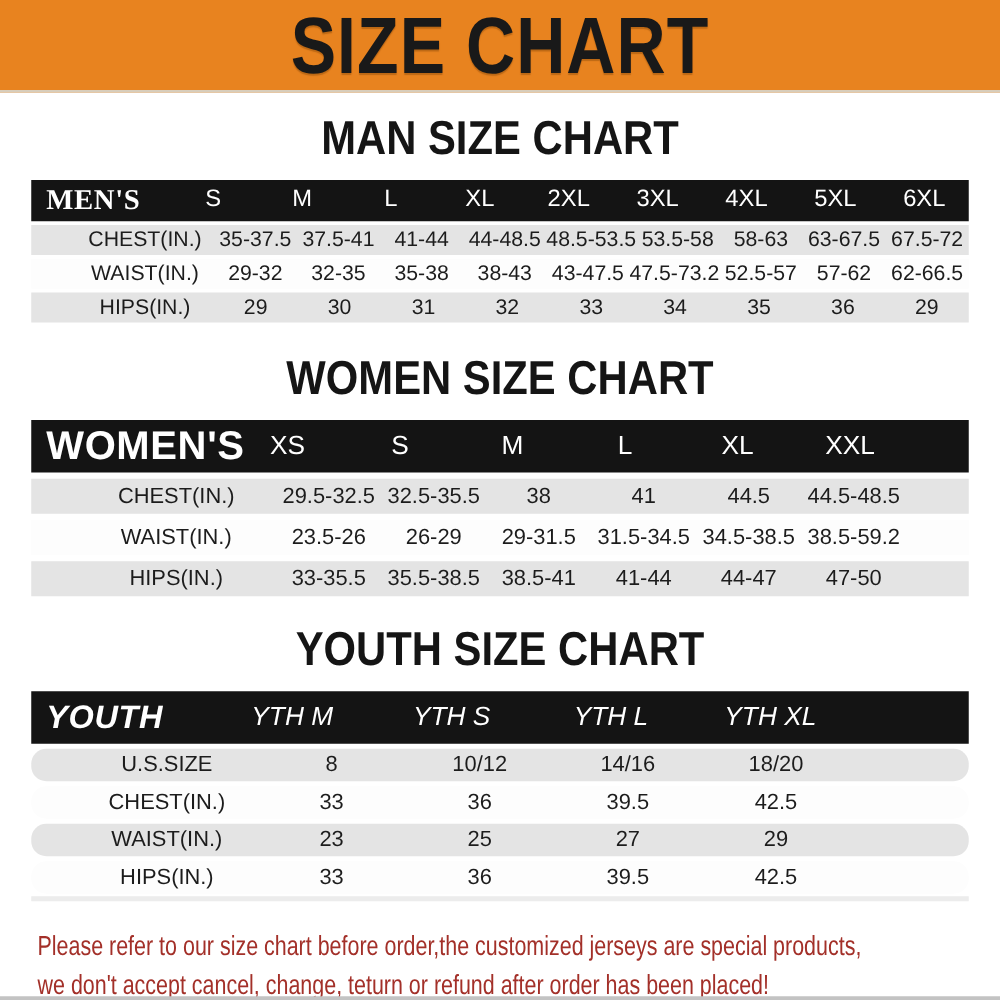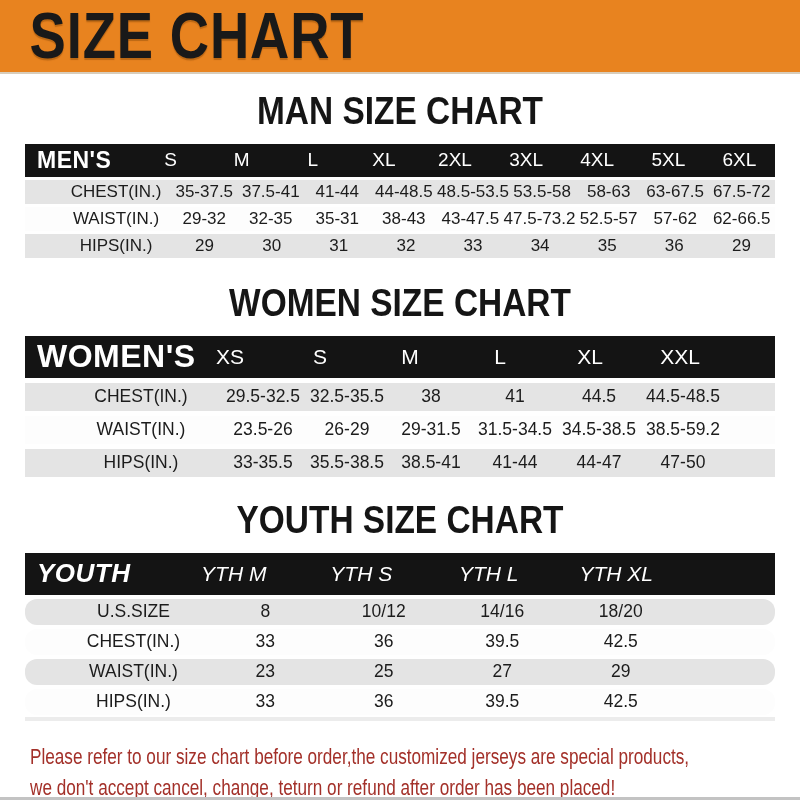--- a/index.html
+++ b/index.html
@@ -4,21 +4,21 @@
 <style>
   html,body{margin:0;padding:0;}
   body{
     width:800px;height:800px;position:relative;overflow:hidden;
     background:#ffffff;font-family:"Liberation Sans",sans-serif;
     -webkit-font-smoothing:antialiased;
   }
   
   .banner{
     height:72px;background:#E8831F;
-    display:flex;align-items:center;justify-content:flex-start;
+    display:flex;align-items:center;justify-content:center;
     border-bottom:2px solid #d8cdbb;
   }
   .banner h1{
     margin:0;font-size:64px;font-weight:800;color:#191919;
     transform:scaleX(0.85);transform-origin:center;
     letter-spacing:1px;line-height:1;
     text-shadow:0 2px 1px rgba(105,55,0,0.35);
     white-space:nowrap;
   }
   
@@ -45,21 +45,21 @@
   }
   .rows .trow:nth-child(odd){background:#E4E4E4;}
   .rows .trow:nth-child(even){background:#FDFDFD;}
   .trow .rlabel{text-align:center;white-space:nowrap;padding-left:36px;}
   
   #mens-table{margin-top:12px;}
   #mens-table .thead{height:33px;font-size:19px;}
   #mens-table .thead .hlabel{font-size:23px;width:98px;}
   #mens-table .trow{height:24px;margin-top:3px;font-size:17px;}
   #mens-table .trow .rlabel{width:110px;}
-  #mens-table .thead .hlabel{width:110px;box-sizing:border-box;}
+  #mens-table .thead .hlabel{width:110px;box-sizing:border-box;font-family:Liberation Serif, serif;}
   
   #womens-table{margin-top:12px;}
   #womens-table .thead{height:42px;font-size:21px;}
   #womens-table .thead .hlabel{font-size:32px;width:160px;box-sizing:border-box;}
   #womens-table .trow{height:28px;margin-top:5px;font-size:17.5px;}
   #womens-table .trow .rlabel{width:160px;}
   #womens-table .fill{width:50px;}
   
   #youth-table{margin-top:12px;}
   #youth-table .thead{height:42px;font-size:21px;font-style:italic;}
@@ -110,21 +110,21 @@
       <div class="col">48.5-53.5</div>
       <div class="col">53.5-58</div>
       <div class="col">58-63</div>
       <div class="col">63-67.5</div>
       <div class="col">67.5-72</div>
     </div>
     <div class="trow">
       <div class="rlabel">WAIST(IN.)</div>
       <div class="col">29-32</div>
       <div class="col">32-35</div>
-      <div class="col">35-31</div>
+      <div class="col">35-38</div>
       <div class="col">38-43</div>
       <div class="col">43-47.5</div>
       <div class="col">47.5-73.2</div>
       <div class="col">52.5-57</div>
       <div class="col">57-62</div>
       <div class="col">62-66.5</div>
     </div>
     <div class="trow">
       <div class="rlabel">HIPS(IN.)</div>
       <div class="col">29</div>

